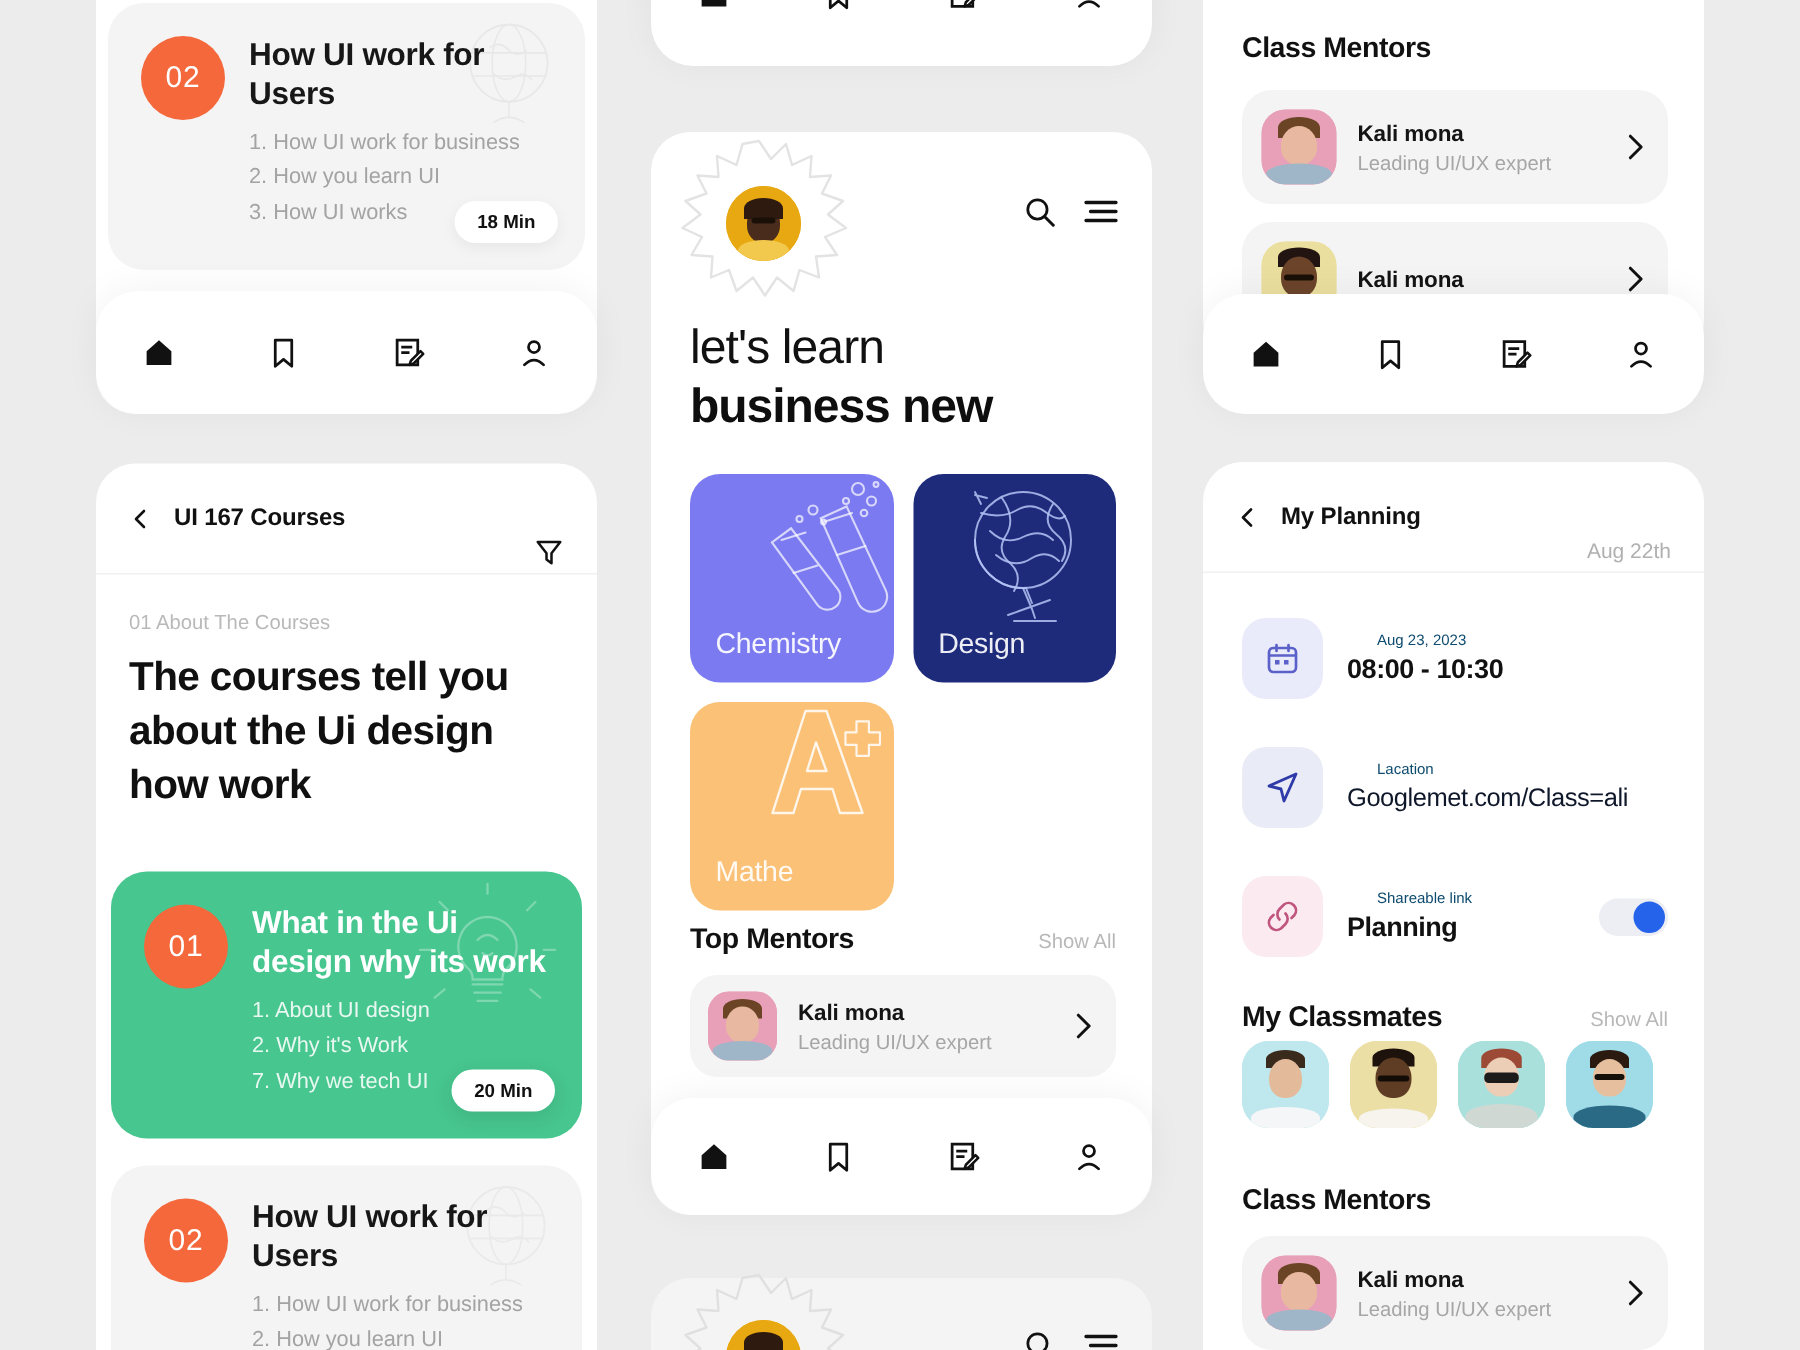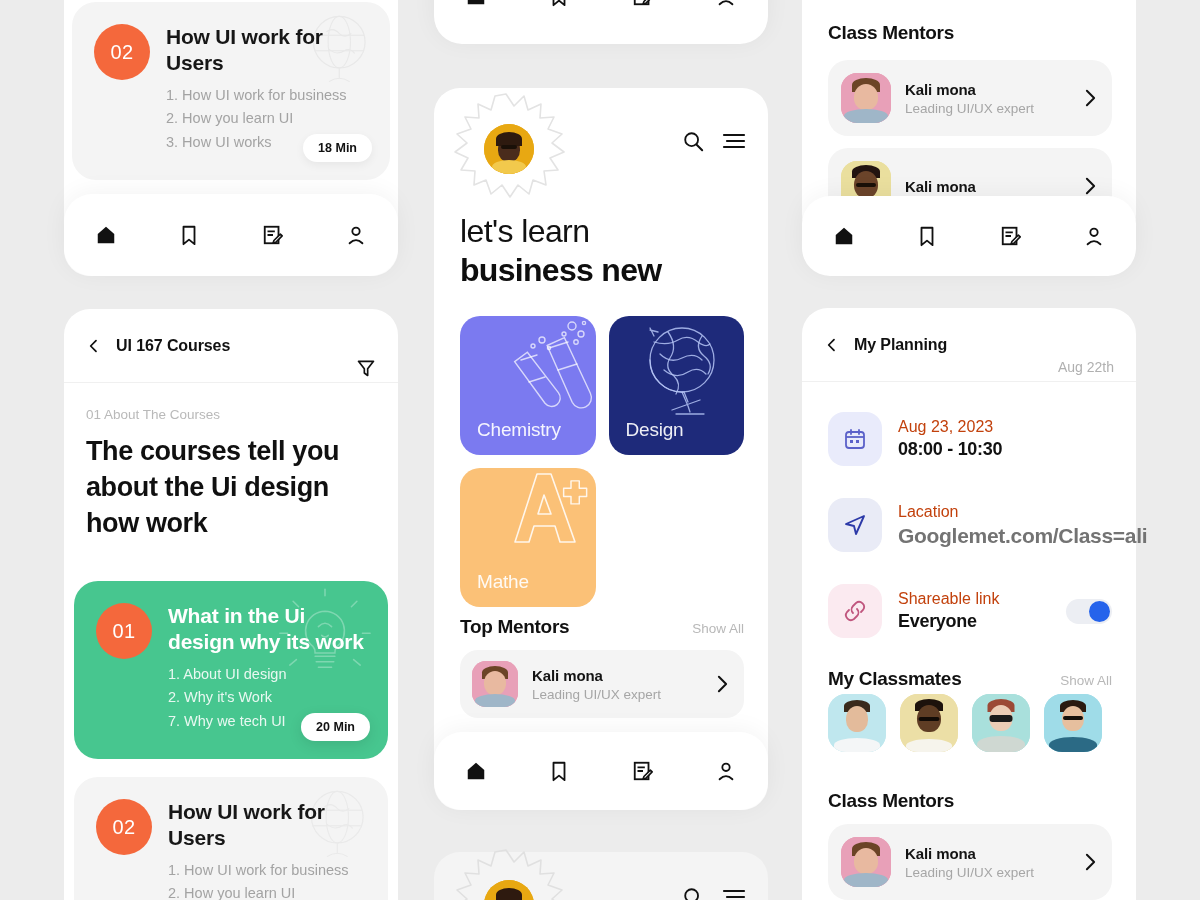--- a/index.html
+++ b/index.html
@@ -116,23 +116,23 @@
   
   #col3 { position: absolute; left: 802px; top: 0; width: 334px; height: 900px; }
   .mentor-row-lg { padding: 13px 16px 13px 13px; border-radius: 20px; }
   .mentor-av-lg { width: 50px; height: 50px; border-radius: 16px; }
 
   .plan-row { display: flex; align-items: center; gap: 16px; }
   .plan-ico {
     width: 54px; height: 54px; border-radius: 16px; flex: 0 0 auto;
     display: flex; align-items: center; justify-content: center;
   }
-  .plan-label { font-size: 16px; color: #c2410c; }
+  .plan-label { font-size: 10px; color: #0c4a6e; margin-left: 20px; }
   .plan-value { font-size: 18px; font-weight: 700; color: #111; margin-top: 3px; letter-spacing: -.3px; }
-  .plan-value.link { color: #737373; font-weight: 700; font-size: 21px; }
+  .plan-value.link { color: #0f172a; font-weight: 400; font-size: 17px; }
   .toggle {
     margin-left: auto; width: 46px; height: 25px; border-radius: 999px;
     background: #eceef3; position: relative;
   }
   .toggle .knob { position: absolute; right: 2px; top: 2px; width: 21px; height: 21px; border-radius: 50%; background: #2563eb; }
 
   .classmates { display: flex; gap: 14px; }
   .cm { width: 58px; height: 58px; border-radius: 18px; overflow: hidden; position: relative; }
 
   
@@ -571,21 +571,21 @@
 
         <div class="plan-row">
           <div class="plan-ico" style="background:#fbeaf0;">
             <svg width="24" height="24" viewBox="0 0 24 24">
               <path d="M10 14 a5 5 0 0 1 0 -7 l3 -3 a5 5 0 0 1 7 7 l-2 2" fill="none" stroke="#c0567e" stroke-width="1.8" stroke-linecap="round"></path>
               <path d="M14 10 a5 5 0 0 1 0 7 l-3 3 a5 5 0 0 1 -7 -7 l2 -2" fill="none" stroke="#c0567e" stroke-width="1.8" stroke-linecap="round"></path>
             </svg>
           </div>
           <div>
             <div class="plan-label">Shareable link</div>
-            <div class="plan-value">Everyone</div>
+            <div class="plan-value">Planning</div>
           </div>
           <div class="toggle">
             <div class="knob"></div>
           </div>
         </div>
       </div>
 
       <div class="section-head" style="position:absolute; left:26px; right:24px; top:360px;">
         <div class="section-title">My Classmates</div>
         <div class="show-all">Show All</div>

